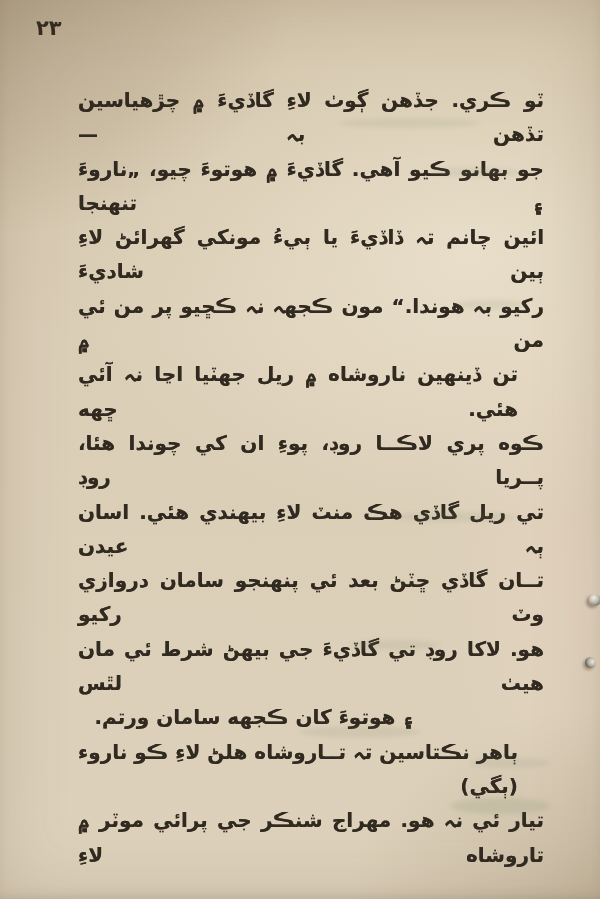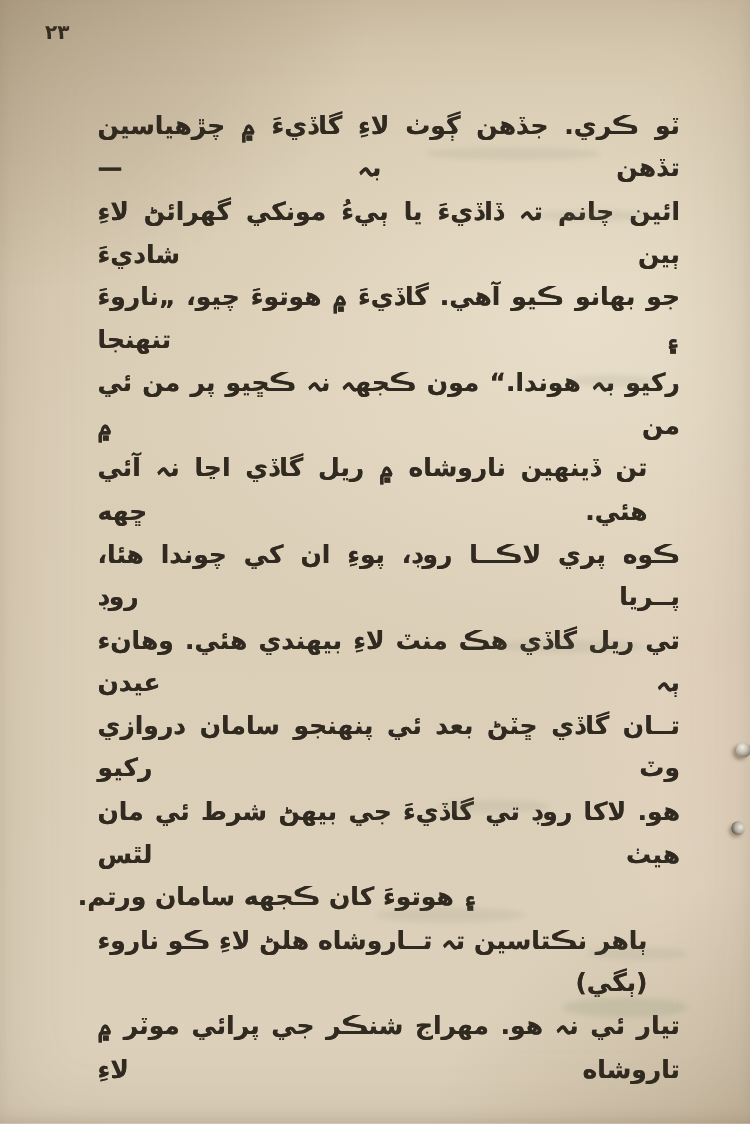--- a/index.html
+++ b/index.html
@@ -12,33 +12,33 @@
       radial-gradient(420px 320px at 100% 100%, rgba(130,105,75,0.22), rgba(130,105,75,0) 60%),
       radial-gradient(300px 500px at 100% 64%, rgba(238,218,202,0.38), rgba(238,218,202,0) 60%),
       linear-gradient(180deg, #d2c4aa 0%, #dbceb7 38%, #ddd1bb 100%);
   }
   .vignette {
     position: absolute; inset: 0; pointer-events: none;
     box-shadow: inset 0 0 70px rgba(105,85,60,0.20), inset 0 -6px 14px -6px rgba(95,75,52,0.25);
   }
   .page-number {
     position: absolute; left: 36px; top: 16px;
-    font-size: 16px; font-weight: 700; color: #352c21;
+    font-size: 21px; font-weight: 700; color: #352c21;
   }
   .text-block {
     position: absolute; left: 30px; top: 83px; width: 514px;
     direction: rtl;
     font-size: 20px; font-weight: 700; line-height: 34.3px;
     color: #312a20;
     text-shadow: 0 0 0.5px rgba(52,42,30,0.75);
   }
   .line { white-space: nowrap; }
   .j { white-space: normal; text-align: justify; text-align-last: justify; margin-left: 48px; }
   .indent { padding-right: 26px; }
-  .short-mid { text-align: center; padding-left: 0; padding-right: 130px; }
+  .short-mid { text-align: right; padding-left: 0; padding-right: 130px; }
   .staple {
     position: absolute; border-radius: 50%;
     background: radial-gradient(circle at 40% 32%, #f1ede3 0%, #c4beb1 40%, #8a8376 70%, #51483a 100%);
     box-shadow: -3px 2px 3px rgba(80,63,42,0.45);
   }
   .staple.s1 { left: 589px; top: 594px; width: 12px; height: 12px; }
   .staple.s2 {
     left: 585px; top: 657px; width: 11px; height: 11px;
     background: radial-gradient(circle at 68% 42%, #ece8de 0%, #b2ac9f 45%, #433b2e 85%);
     box-shadow: -2px 2px 3px rgba(80,63,42,0.40);
@@ -50,26 +50,26 @@
 </style>
 </head>
 <body>
 
 <div class="vignette"></div>
 
 <div class="page-number">۲۳</div>
 
 <div class="text-block">
   <div class="line j">ٽو ڪري. جڏهن ڳوٺ لاءِ گاڏيءَ ۾ چڙهياسين تڏهن بہ —</div>
+  <div class="line j">جو بهانو ڪيو آهي. گاڏيءَ ۾ هوتوءَ چيو، „ناروءَ ۽ تنهنجا</div>
   <div class="line j">ائين چانم تہ ڏاڏيءَ يا ٻيءُ مونکي گهرائڻ لاءِ ٻين شاديءَ</div>
-  <div class="line j">جو بهانو ڪيو آهي. گاڏيءَ ۾ هوتوءَ چيو، „ناروءَ ۽ تنهنجا</div>
   <div class="line j">رکيو بہ هوندا.“ مون ڪجهہ نہ ڪڇيو پر من ئي من ۾</div>
-  <div class="line j indent">تن ڏينهين ناروشاه ۾ ريل گاڏي اڃا نہ آئي هئي. ڇهه</div>
+  <div class="line j indent">تن ڏينهين ناروشاه ۾ ريل جهٽيا اڃا نہ آئي هئي. ڇهه</div>
   <div class="line j">ڪوه پري لاڪــا روڊ، پوءِ ان کي چوندا هئا، پــريا روڊ</div>
-  <div class="line j">تي ريل گاڏي هڪ منٽ لاءِ بيهندي هئي. وهانء ٻہ عيدن</div>
+  <div class="line j">تي ريل گاڏي هڪ منٽ لاءِ بيهندي هئي. اسان ٻہ عيدن</div>
   <div class="line j">تــان گاڏي ڇٽڻ بعد ئي پنهنجو سامان دروازي وٽ رکيو</div>
   <div class="line j">هو. لاکا روڊ تي گاڏيءَ جي بيهڻ شرط ئي مان هيٺ لٿس</div>
   <div class="line short-mid">۽ هوتوءَ کان ڪجهه سامان ورتم.</div>
   <div class="line j indent">ٻاهر نڪتاسين تہ تــاروشاه هلڻ لاءِ ڪو ناروء (ٻگي)</div>
   <div class="line j">تيار ئي نہ هو. مهراج شنڪر جي پرائي موٽر ۾ تاروشاه لاءِ</div>
 
 </div>
 
 <div class="staple s1"></div>
 <div class="staple s2"></div>

